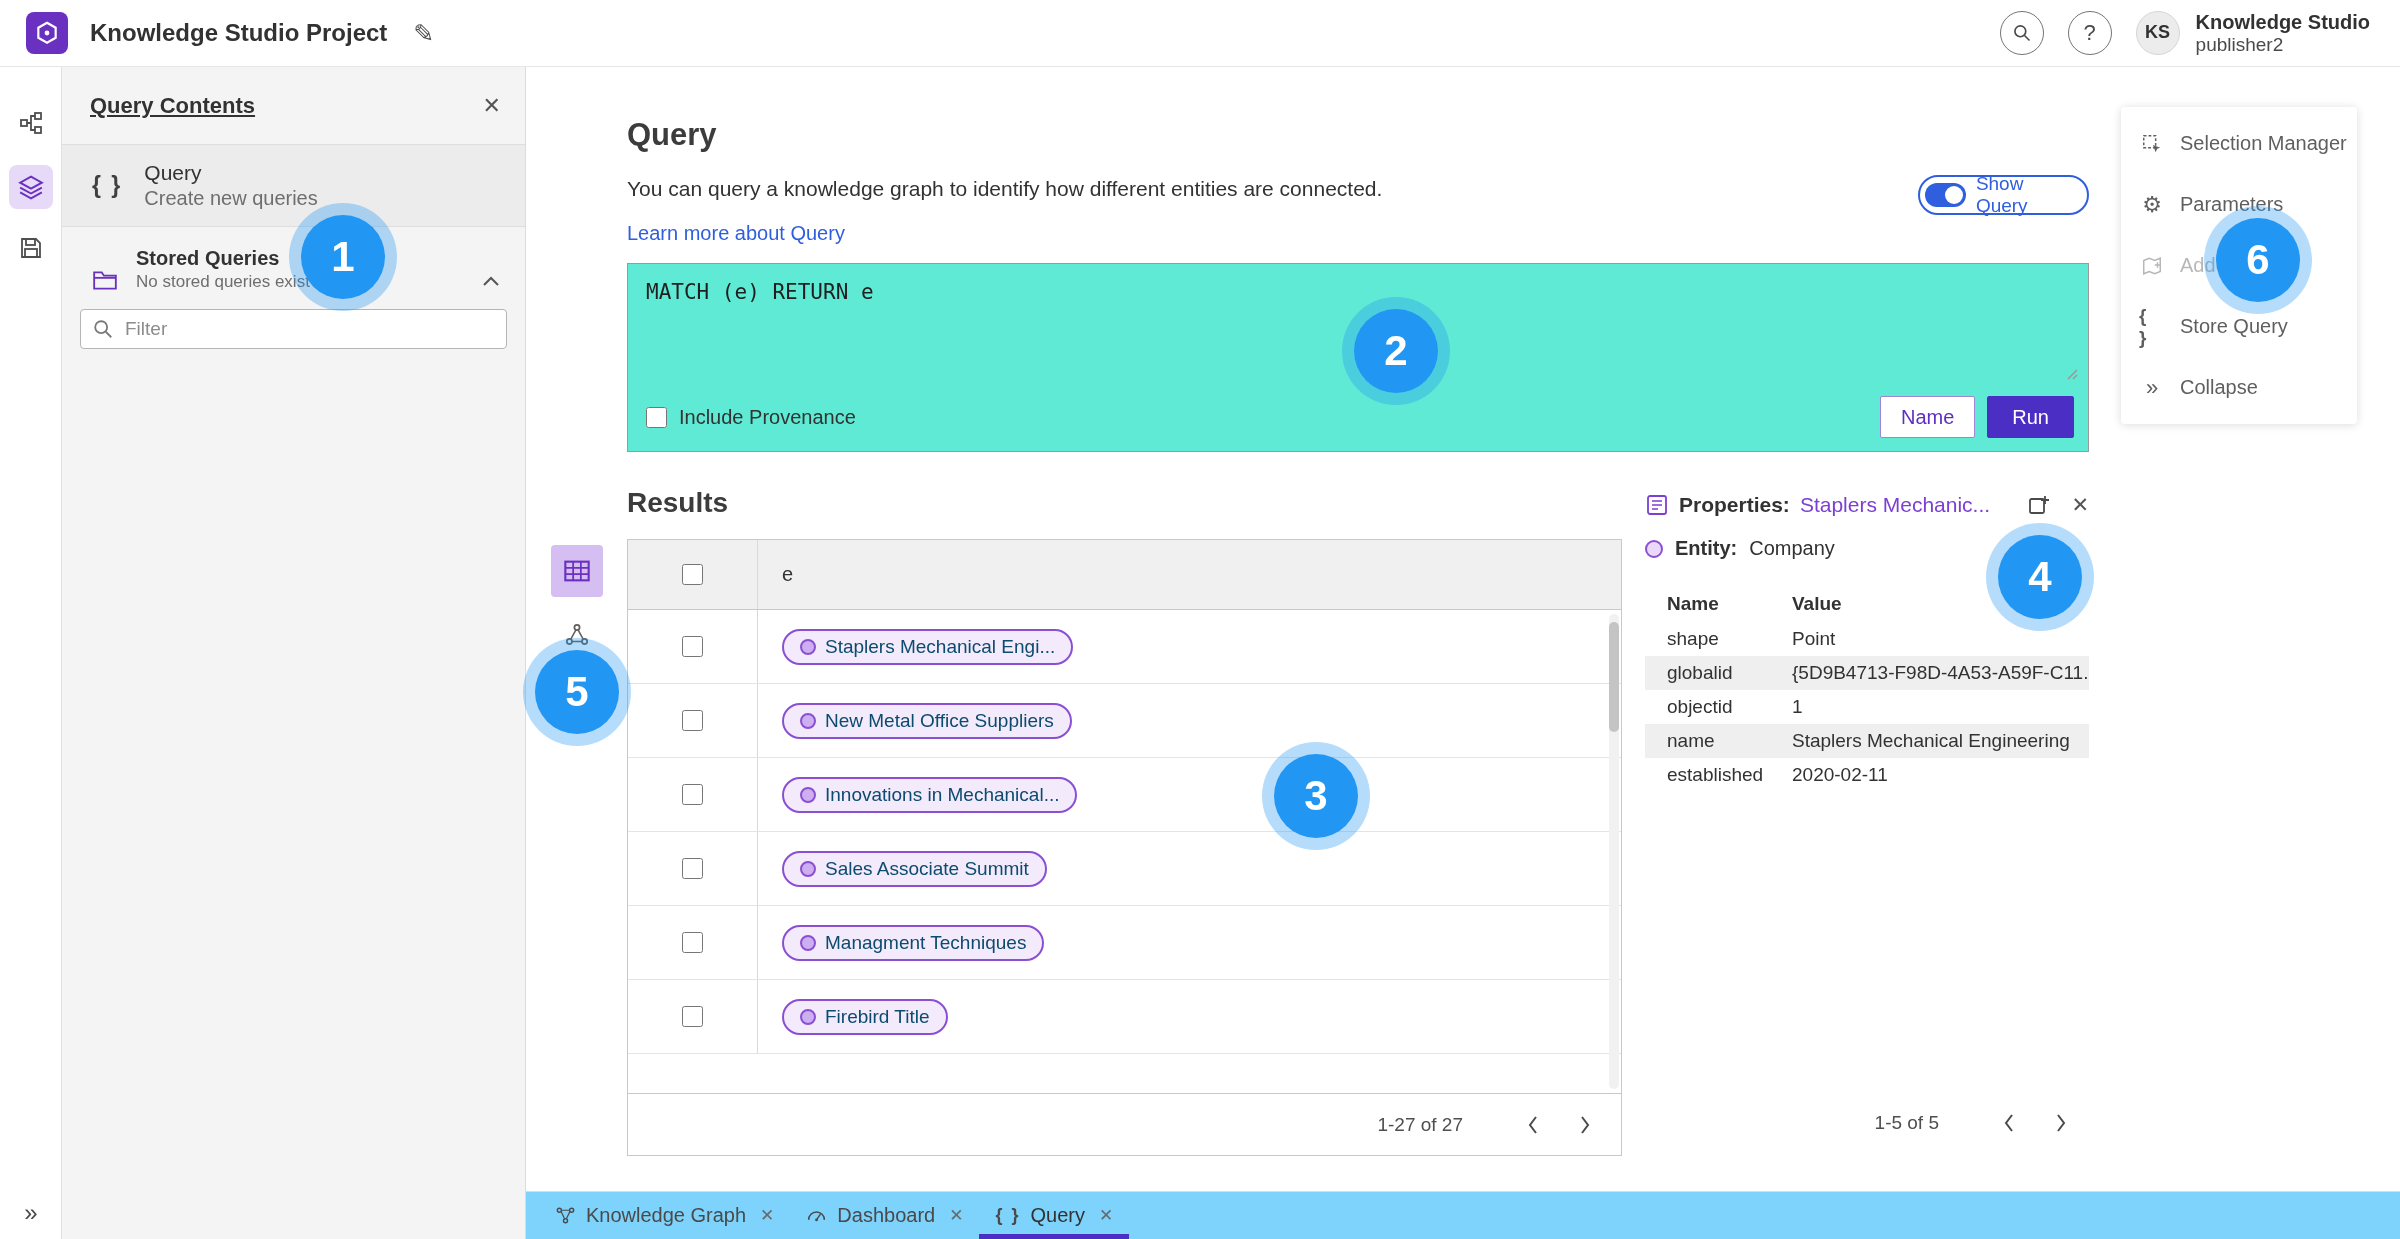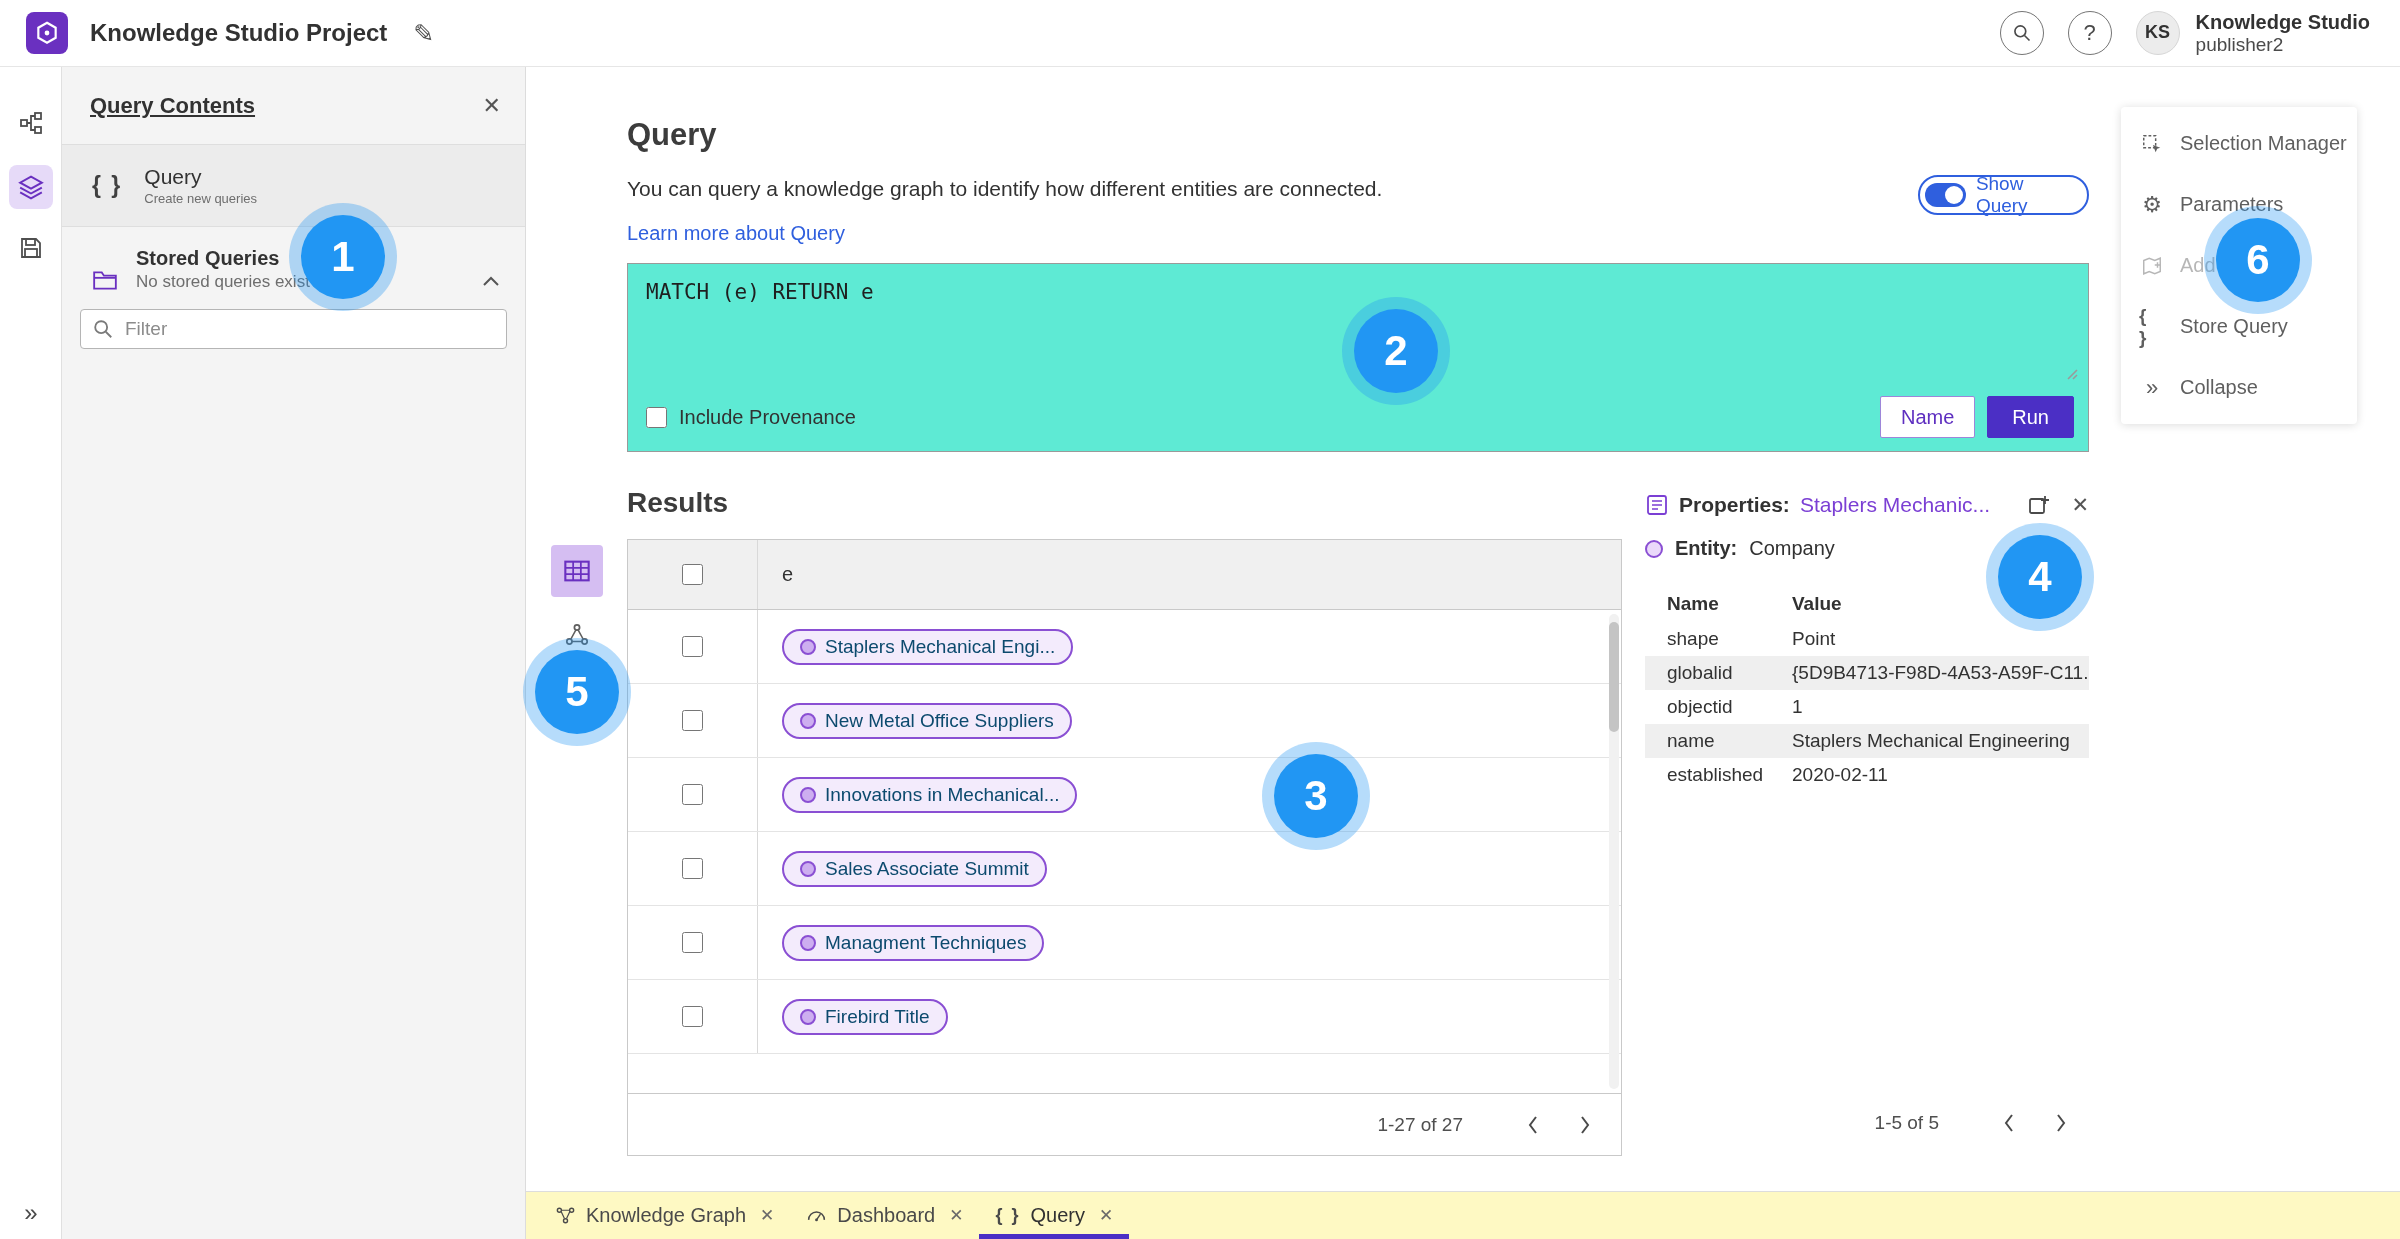--- a/index.html
+++ b/index.html
@@ -38,21 +38,21 @@
     background:#f4f4f4; border-right:1px solid #dcdcdc; z-index:3; }
   .lp-header { height:78px; display:flex; align-items:center; padding:0 24px 0 28px;
     border-bottom:1px solid #dedede; }
   .lp-title { font-size:22px; font-weight:700; color:#323232;text-decoration:underline; }
   .lp-close { margin-left:auto; font-size:22px; color:#555; cursor:pointer; }
   .lp-item { height:82px; display:flex; align-items:center; padding-left:30px; gap:22px;
     background:#ececec; border-bottom:1px solid #dedede; cursor:pointer; }
   .lp-item .braces { font-size:23px; color:#404040; font-weight:700; letter-spacing:2px; }
   .lp-item-text { display:flex; flex-direction:column; line-height:1.25; }
   .lp-item-label { font-size:21px; color:#323232; }
-  .lp-item-sub { font-size:13px; color:#6e6e6e; }
+  .lp-item-sub { font-size:20px; color:#6e6e6e; }
   .lp-stored { padding:18px 24px 0 30px; display:flex; align-items:flex-end; gap:18px; }
   .lp-stored-text { display:flex; flex-direction:column; line-height:1.3; }
   .lp-stored-label { font-size:20px; font-weight:700; color:#323232; }
   .lp-stored-sub { font-size:17px; color:#6e6e6e; }
   .lp-chevron { margin-left:auto; cursor:pointer; margin-top:4px; }
   .filter-wrap { position:relative; margin:16px 18px 0 18px; }
   .filter-input { width:100%; height:40px; border:1px solid #b5b5b5; border-radius:4px;
     background:#fff; padding:0 12px 0 44px; font-size:19px; color:#0c4a6e;
     font-family:"Liberation Sans", sans-serif; outline:none; }
   .filter-input::placeholder { color:#8c8c8c; }
@@ -137,21 +137,21 @@
   
   .right-menu { position:absolute; left:2121px; top:107px; width:236px; background:#fff;
     box-shadow:0 1px 10px rgba(0,0,0,0.14); border-radius:4px; z-index:8; padding:6px 0; }
   .rm-item { height:61px; display:flex; align-items:center; gap:15px; padding-left:18px;
     font-size:20px; color:#5f5f5f; cursor:pointer; }
   .rm-item.disabled { opacity:0.45; cursor:default; }
   .rm-icon { width:26px; display:flex; align-items:center; justify-content:center; font-size:22px; color:#5f5f5f; }
   .rm-braces { font-size:19px; font-weight:700; letter-spacing:2px; }
 
   
-  .tabbar { position:absolute; left:526px; right:0; bottom:0; height:48px; background:#fef9c3;
+  .tabbar { position:absolute; left:526px; right:0; bottom:0; height:48px; background:#7dd3fc;
     border-top:1px solid #ddd; display:flex; align-items:stretch; padding-left:13px; z-index:5; }
   .tab { display:flex; align-items:center; gap:10px; padding:0 16px; font-size:20px; color:#4a4a4a; cursor:pointer; }
   .tab.active { box-shadow:inset 0 -5px 0 #4b2fc5; color:#323232; }
   .tab-close { font-size:17px; color:#6a6a6a; margin-left:4px; cursor:pointer; }
   .tab-braces { font-size:18px; font-weight:700; letter-spacing:2px; color:#4a4a4a; }
 
   
   .badge { position:absolute; width:84px; height:84px; border-radius:50%; background:#2196f3;
     color:#fff; font-size:42px; font-weight:700; display:flex; align-items:center; justify-content:center;
     box-shadow:0 0 0 12px rgba(33,150,243,0.33); z-index:50; }

